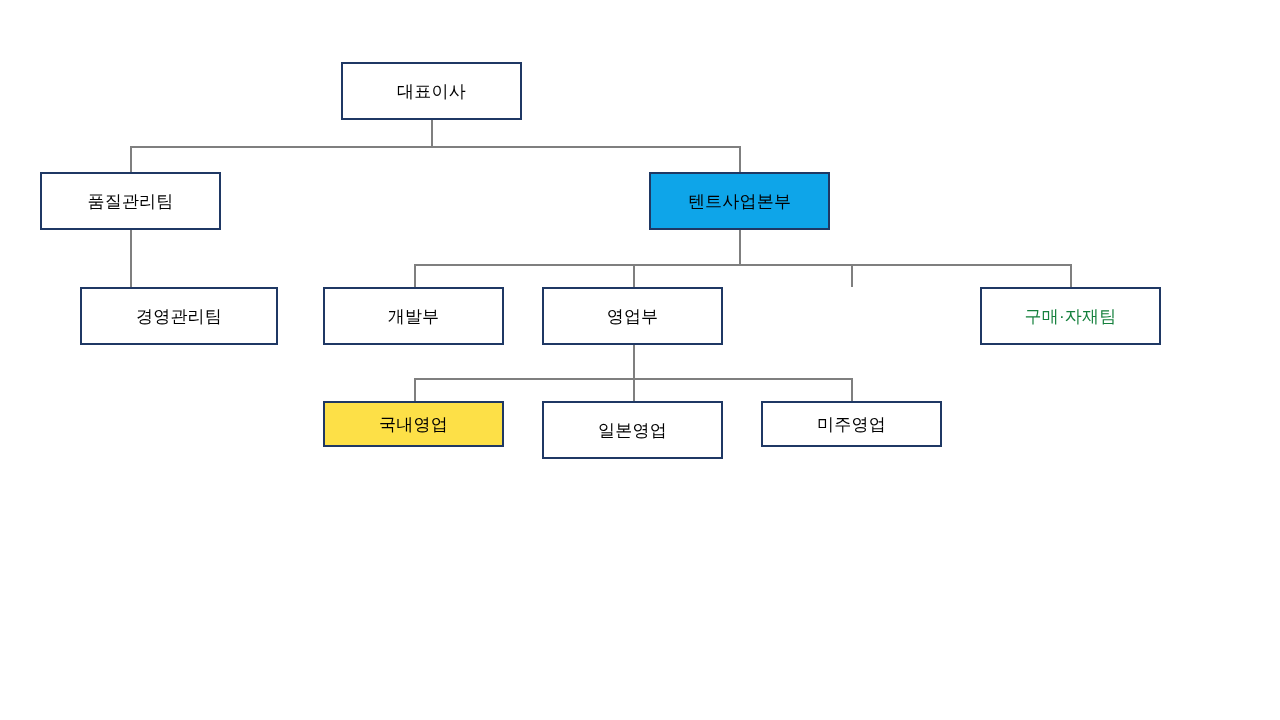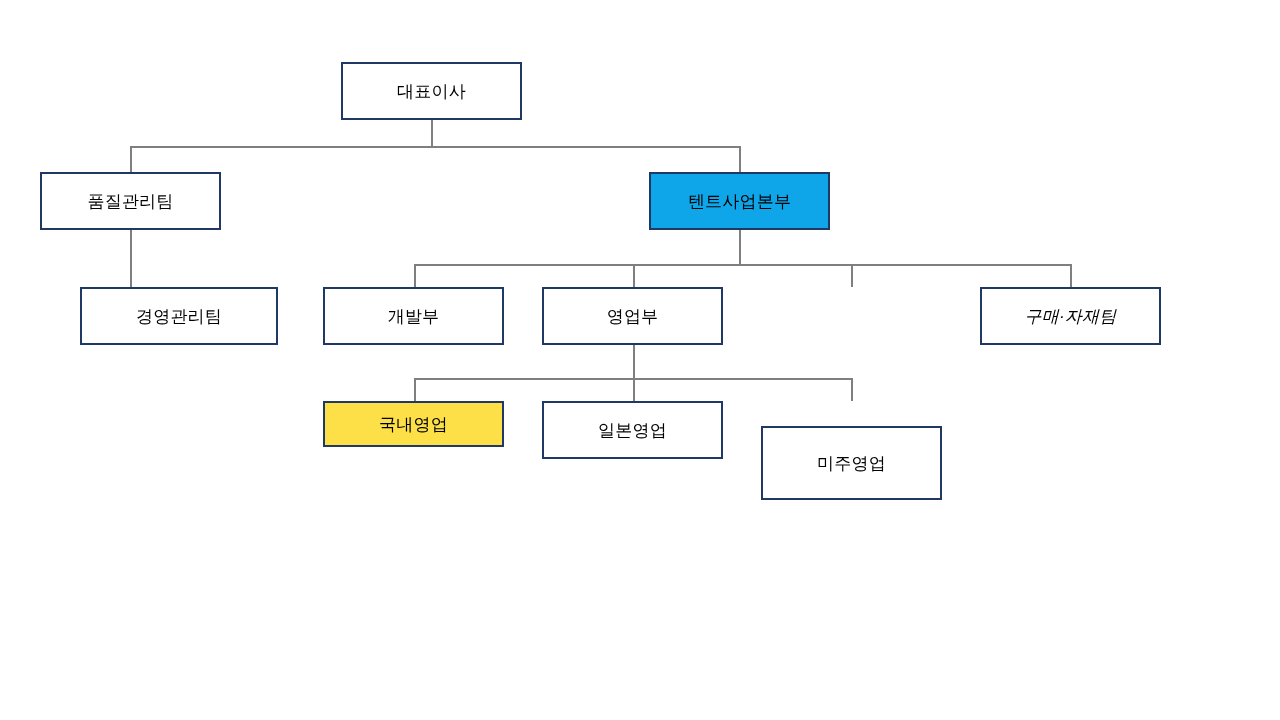--- a/index.html
+++ b/index.html
@@ -77,24 +77,24 @@
     <div class="org-node" style="left: 40px; top: 287px; width: 198px; height: 58px; border-color: rgb(31, 56, 100); background: rgb(255, 255, 255); margin-left: 40px;">
       <span class="org-node-label" style="color: rgb(0, 0, 0);">경영관리팀</span>
     </div>
     <div class="org-node" style="left: 323px; top: 287px; width: 181px; height: 58px; border-color: rgb(31, 56, 100); background: rgb(255, 255, 255);">
       <span class="org-node-label" style="color: rgb(0, 0, 0);">개발부</span>
     </div>
     <div class="org-node" style="left: 542px; top: 287px; width: 181px; height: 58px; border-color: rgb(31, 56, 100); background: rgb(255, 255, 255);">
       <span class="org-node-label" style="color: rgb(0, 0, 0);">영업부</span>
     </div>
     <div class="org-node" style="left: 980px; top: 287px; width: 181px; height: 58px; border-color: rgb(31, 56, 100); background: rgb(255, 255, 255);">
-      <span class="org-node-label" style="color: #000000; font-style: italic;">구매·자재팀</span>
+      <span class="org-node-label" style="color: #15803d;">구매·자재팀</span>
     </div>
     <div class="org-node" style="left: 323px; top: 401px; width: 181px; height: 46px; border-color: rgb(31, 56, 100); background: #fde047;">
       <span class="org-node-label" style="color: rgb(0, 0, 0);">국내영업</span>
     </div>
     <div class="org-node" style="left: 542px; top: 401px; width: 181px; height: 58px; border-color: rgb(31, 56, 100); background: rgb(255, 255, 255);">
       <span class="org-node-label" style="color: rgb(0, 0, 0);">일본영업</span>
     </div>
-    <div class="org-node" style="left: 761px; top: 401px; width: 181px; height: 74px; border-color: rgb(31, 56, 100); background: rgb(255, 255, 255); margin-top: 25px;">
+    <div class="org-node" style="left: 761px; top: 401px; width: 181px; height: 46px; border-color: rgb(31, 56, 100); background: rgb(255, 255, 255);">
       <span class="org-node-label" style="color: rgb(0, 0, 0);">미주영업</span>
     </div>
   </div>
 
 </body></html>

